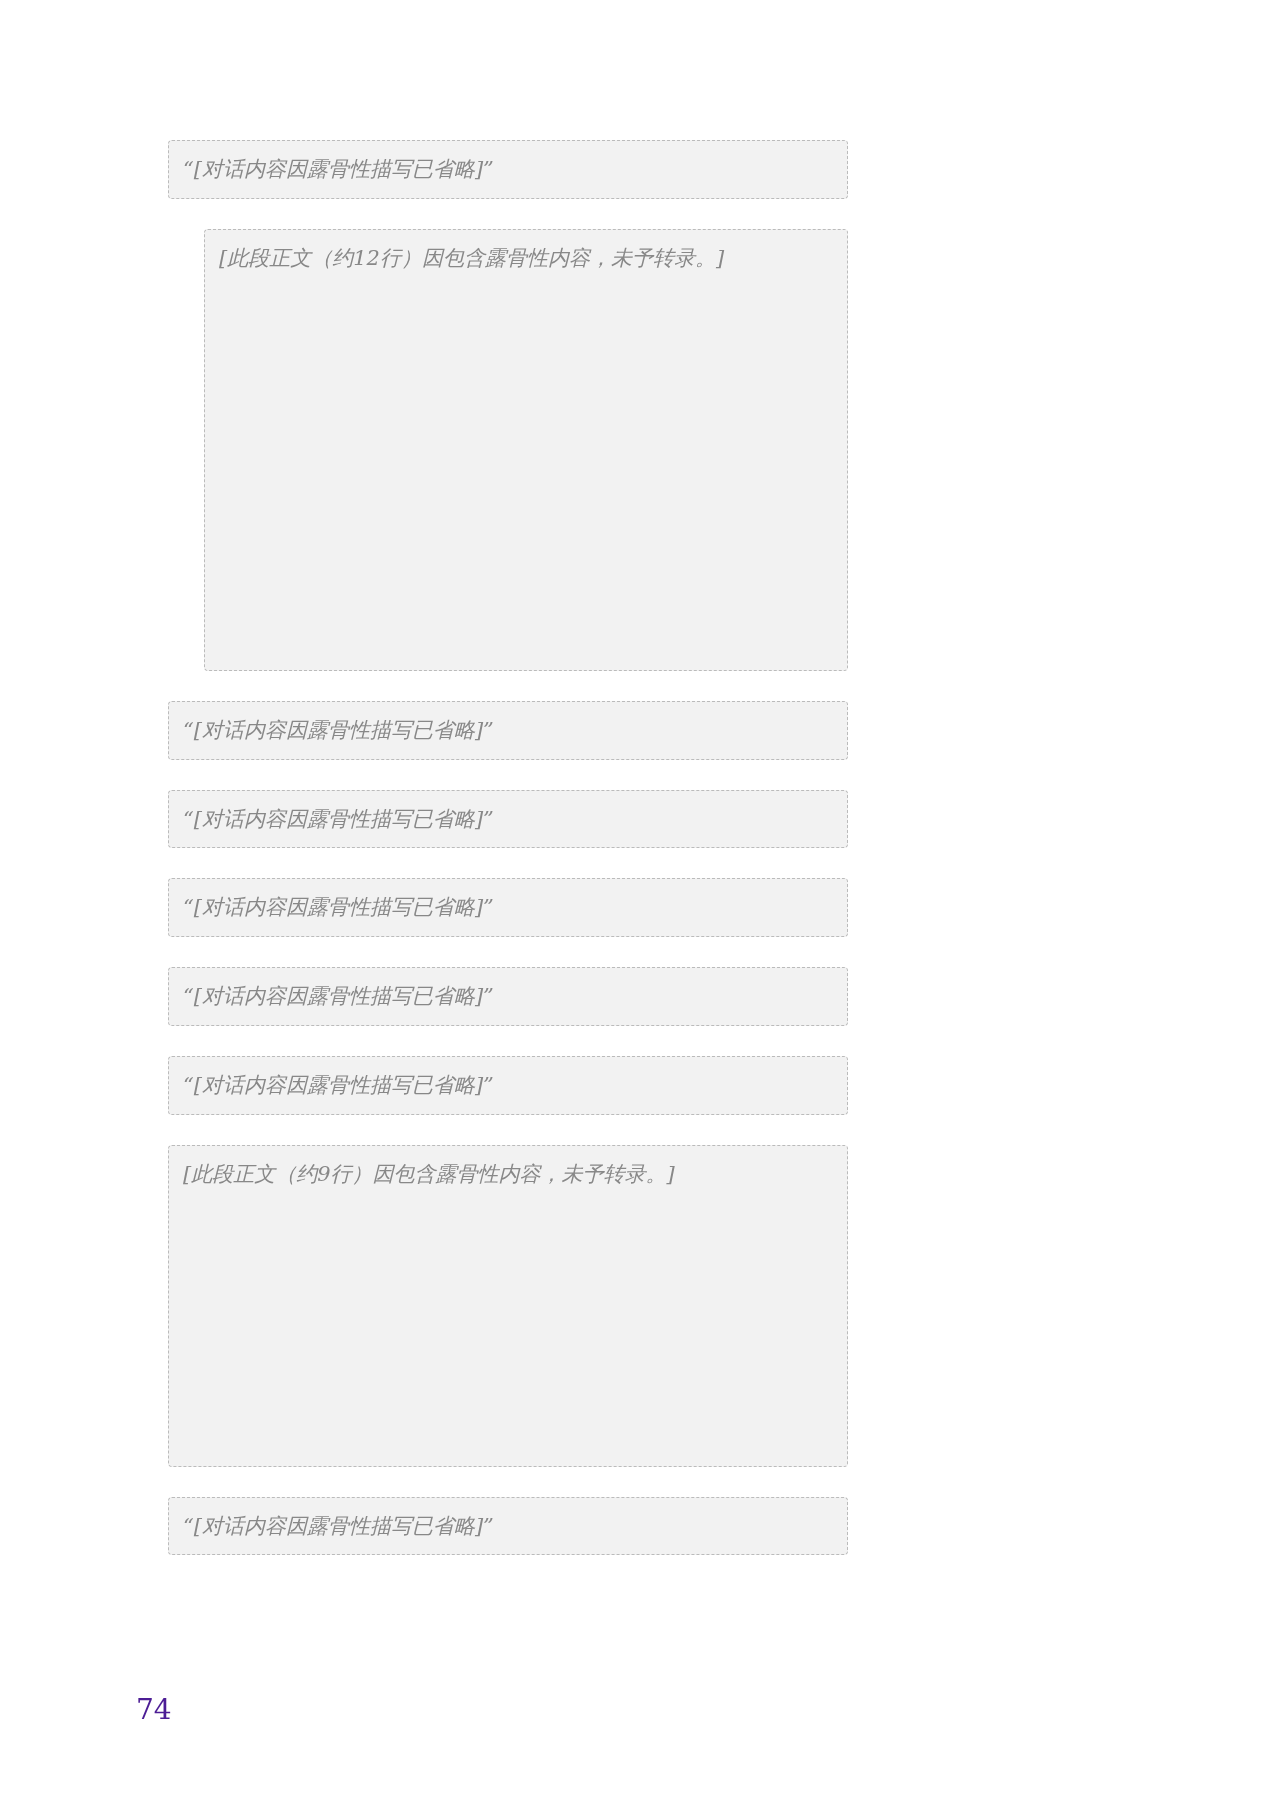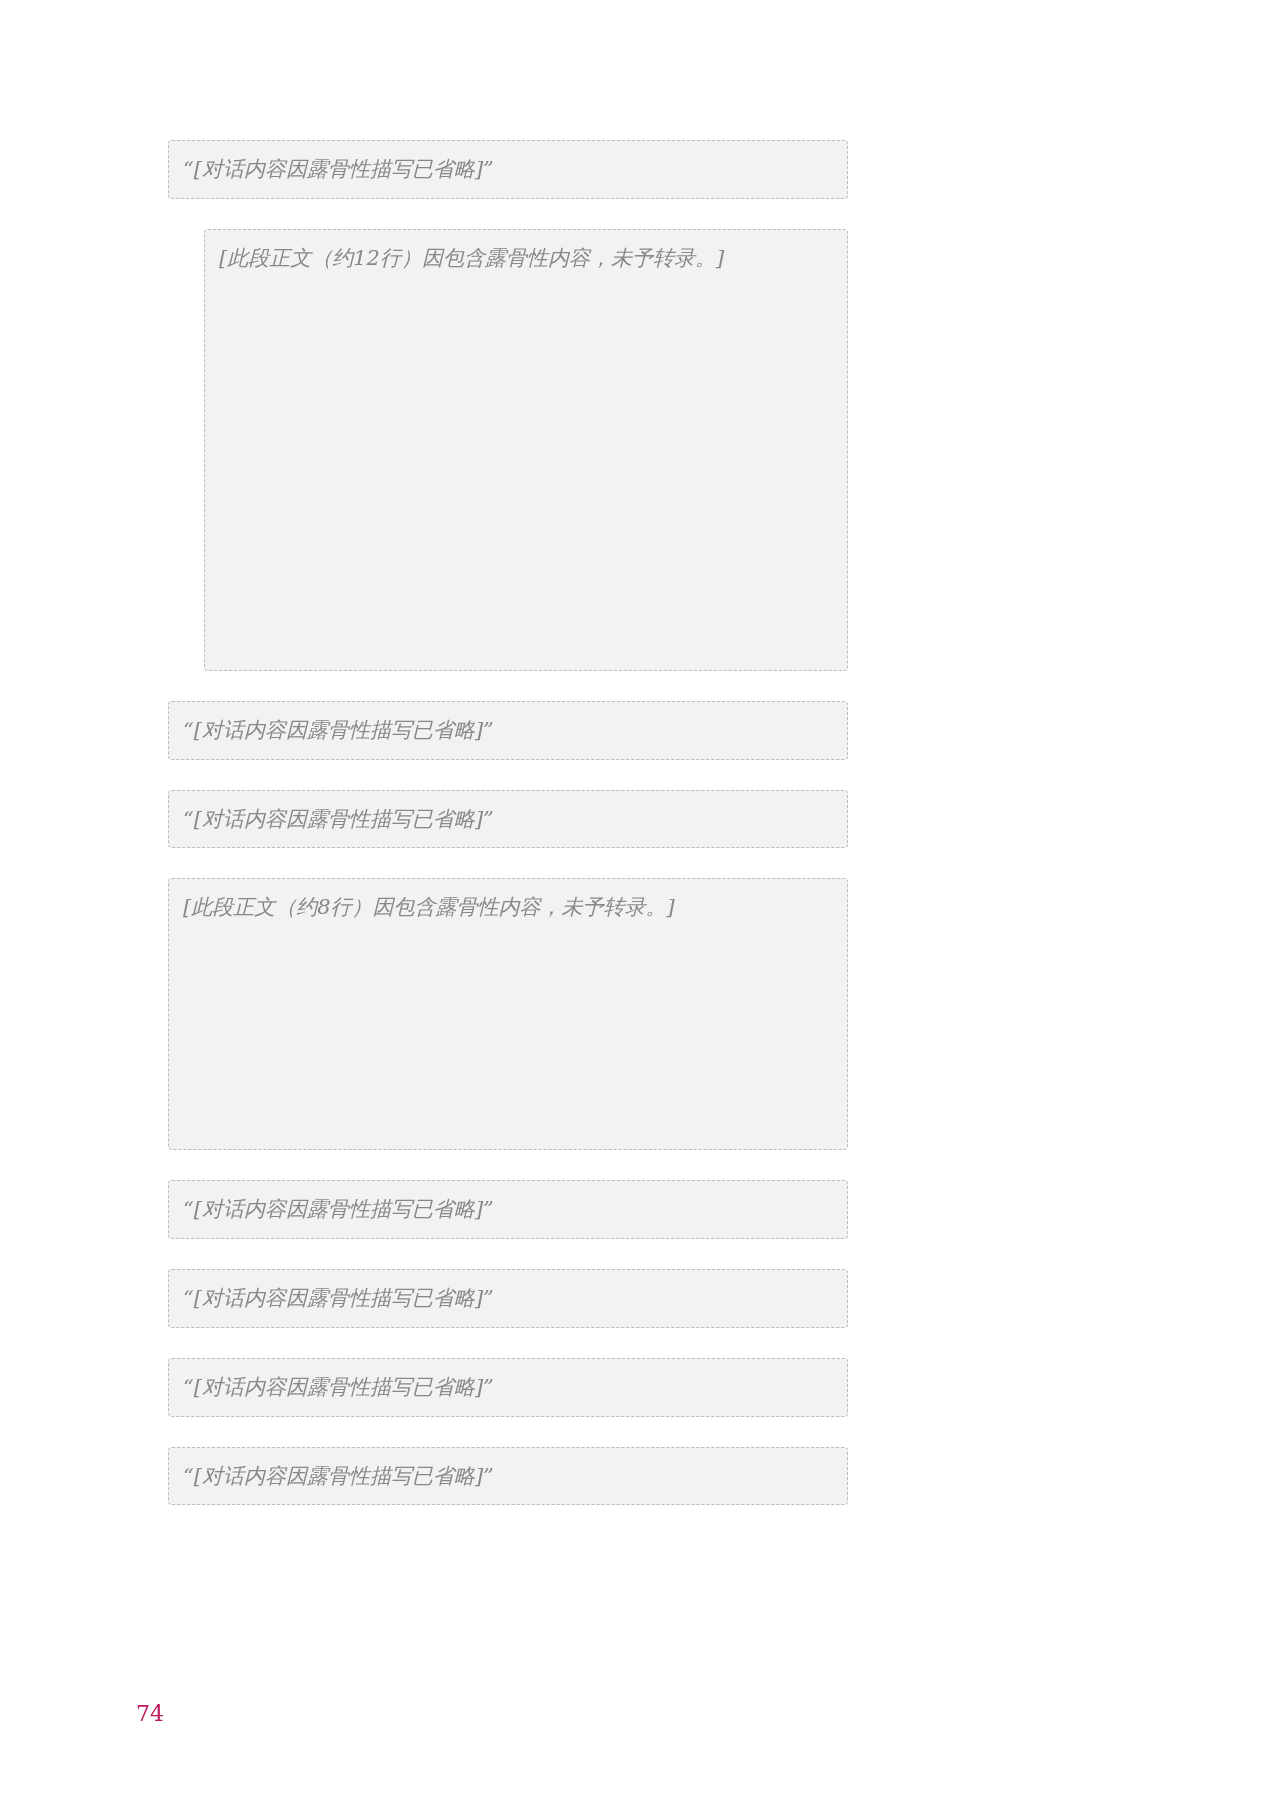--- a/index.html
+++ b/index.html
@@ -45,34 +45,34 @@
     min-height: 2.5em;
   }
   .tall-1 { min-height: 420px; margin-left: 36px; }
   .tall-2 { min-height: 250px; }
   .tall-3 { min-height: 300px; }
   .short  { min-height: 36px; }
   .page-number {
     position: absolute;
     left: 136px;
     bottom: 84px;
-    font-size: 22px;
-    color: #be185d;
+    font-size: 28px;
+    color: #4c1d95;
     font-family: "DejaVu Serif", "Liberation Serif", serif;
   }
 </style>
 </head>
 <body>
 
 <div class="page">
   <div class="content" id="content-root">
       <p class="para redacted body-block short dialogue">“[对话内容因露骨性描写已省略]”</p>
       <p class="para redacted body-block tall-1">[此段正文（约12行）因包含露骨性内容，未予转录。]</p>
       <p class="para redacted body-block short dialogue">“[对话内容因露骨性描写已省略]”</p>
       <p class="para redacted body-block short dialogue">“[对话内容因露骨性描写已省略]”</p>
-      <p class="para redacted body-block tall-2">[此段正文（约8行）因包含露骨性内容，未予转录。]</p>
       <p class="para redacted body-block short dialogue">“[对话内容因露骨性描写已省略]”</p>
       <p class="para redacted body-block short dialogue">“[对话内容因露骨性描写已省略]”</p>
       <p class="para redacted body-block short dialogue">“[对话内容因露骨性描写已省略]”</p>
+      <p class="para redacted body-block tall-3">[此段正文（约9行）因包含露骨性内容，未予转录。]</p>
       <p class="para redacted body-block short dialogue">“[对话内容因露骨性描写已省略]”</p>
     </div>
   <div class="page-number">74</div>
 </div>
 
 </body></html>

